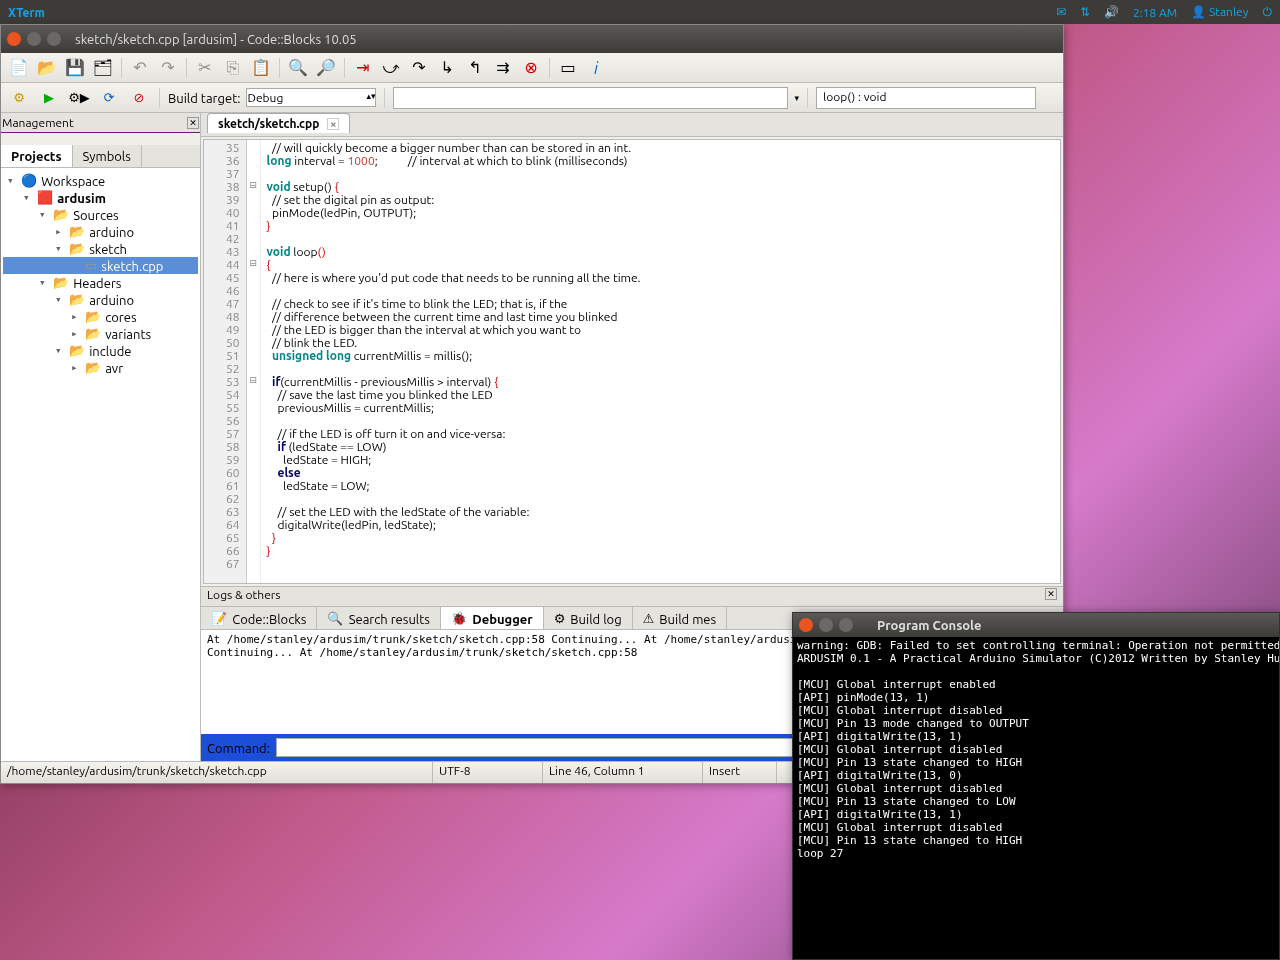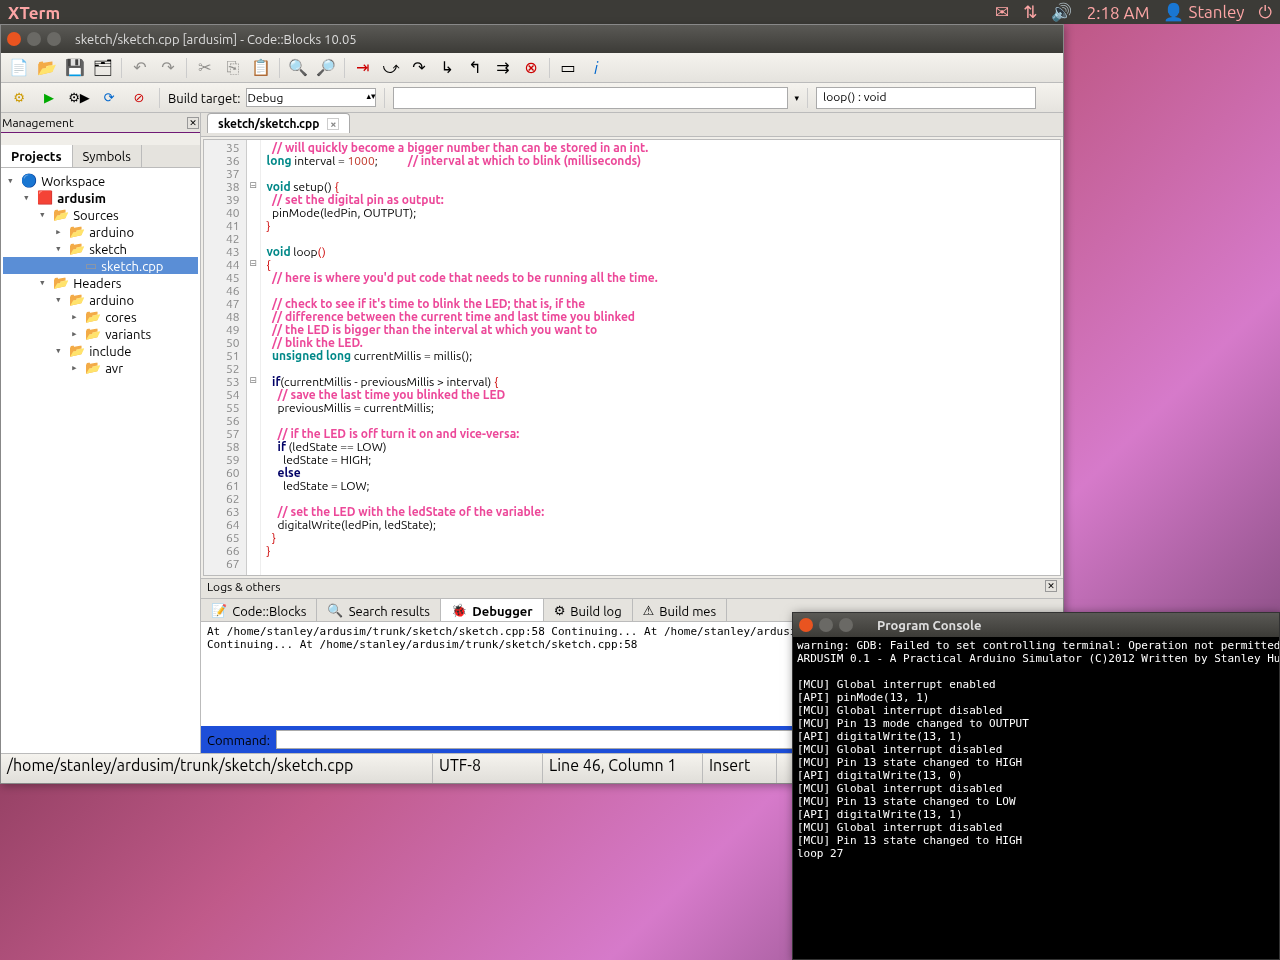--- a/index.html
+++ b/index.html
@@ -1,17 +1,17 @@
 <!DOCTYPE html>
 <html><head>
 <meta charset="utf-8">
 <style>
 * { margin:0; padding:0; box-sizing:border-box; font-family:"Ubuntu","DejaVu Sans",sans-serif; }
 body { width:1280px; height:960px; background:linear-gradient(135deg,#3a1a2e 0%,#8a3a5a 30%,#c05a8a 50%,#d67aca 70%,#4a2a4a 100%); overflow:hidden; position:relative; }
-.topbar { height:24px; background:#3c3b37; color:#fca5a5; display:flex; align-items:center; padding:0 8px; font-size:17px; }
+.topbar { height:24px; background:#3c3b37; color:#0ea5e9; display:flex; align-items:center; padding:0 8px; font-size:12px; }
 .topbar .title { flex:1; font-weight:bold; }
 .topbar .tray { display:flex; gap:14px; align-items:center; }
 .topbar .tray span { cursor:pointer; }
 .ide-window { position:absolute; left:0; top:24px; width:1064px; height:760px; background:#f0eee9; border:1px solid #888; box-shadow:2px 2px 8px rgba(0,0,0,.3); display:flex; flex-direction:column; }
 .ide-titlebar { height:28px; background:linear-gradient(#5a5955,#3c3b37); color:#ddd; display:flex; align-items:center; padding:0 6px; font-size:13px; gap:6px; }
 .win-btn { width:14px; height:14px; border-radius:50%; display:inline-block; }
 .win-close { background:#e95420; }
 .win-min,.win-max { background:#6a6965; }
 .toolbar { height:30px; background:linear-gradient(#f5f3ee,#e5e3de); border-bottom:1px solid #bbb; display:flex; align-items:center; padding:0 6px; gap:4px; }
 .toolbar2 { height:30px; background:linear-gradient(#f5f3ee,#e5e3de); border-bottom:1px solid #bbb; display:flex; align-items:center; padding:0 6px; gap:6px; font-size:13px; }
@@ -36,35 +36,35 @@
 .ed-tab { background:#fff; border:1px solid #aaa; border-bottom:none; padding:3px 10px; font-size:12px; font-weight:bold; display:flex; gap:8px; align-items:center; border-radius:4px 4px 0 0; }
 .ed-tab .x { font-size:11px; color:#888; cursor:pointer; border:1px solid #ccc; width:12px; height:12px; line-height:10px; text-align:center; }
 .code { flex:1; background:#fff; display:flex; font-family:"DejaVu Sans Mono",monospace; font-size:12px; overflow:auto; border:1px solid #bbb; margin:2px; }
 .gutter { background:#f0f0f0; border-right:1px solid #ccc; color:#888; text-align:right; padding:1px 6px 0 12px; }
 .gutter div { height:13px; line-height:13px; }
 .fold-col { width:14px; background:#fff; border-right:1px solid #eee; }
 .fold-col div { height:13px; text-align:center; line-height:13px; font-size:9px; color:#888; }
 .bp { display:inline-block; width:10px; height:10px; background:#c00; border-radius:50%; border:1px solid #800; position:relative; left:-22px; }
 .code-lines { padding:1px 0 0 6px; white-space:pre; }
 .code-lines div { height:13px; line-height:13px; } 
-.g { color:#ec4899;font-weight:bold; } 
+.g { color:#000000; } 
 .kw { color:#006; font-weight:bold; }
 .kwg { color:#088; font-weight:bold; }
 .num { color:#c0392b; }
 .fn { color:#000; }
 .red { color:#c00; }
 .logs { height:175px; border-top:1px solid #bbb; display:flex; flex-direction:column; background:#1d4ed8; }
 .logs-hdr { height:20px; background:#e5e3de; border-bottom:1px solid #bbb; padding:1px 6px; font-size:12px; display:flex; justify-content:space-between; }
 .logs-tabs { display:flex; background:#e5e3de; border-bottom:1px solid #bbb; }
 .log-tab { padding:4px 10px 3px; font-size:13px; border-right:1px solid #bbb; cursor:pointer; display:flex; gap:5px; align-items:center; }
 .log-tab.active { background:#fff; font-weight:bold; }
 .log-body { flex:1; background:#fff; padding:3px 6px; font-family:"DejaVu Sans Mono",monospace; font-size:11px; overflow:auto; }
 .cmd-row { display:flex; padding:4px 6px; gap:6px; align-items:center; font-size:13px; }
 .cmd-row input { flex:1; border:1px solid #aaa; padding:2px 4px; font-size:12px; }
-.statusbar { height:30px; background:linear-gradient(#f5f3ee,#e0ded9); border-top:1px solid #bbb; display:flex; font-size:16px; }
+.statusbar { height:22px; background:linear-gradient(#f5f3ee,#e0ded9); border-top:1px solid #bbb; display:flex; font-size:12px; }
 .statusbar>div { border-right:1px solid #bbb; padding:2px 6px; }
 .sb-path{flex:0 0 432px}.sb-enc{flex:0 0 110px}.sb-pos{flex:0 0 160px}.sb-ins{flex:0 0 74px}
 .console-win { position:absolute; left:792px; top:612px; width:488px; height:348px; background:#000; border:1px solid #333; box-shadow:2px 2px 10px rgba(0,0,0,.5); display:flex; flex-direction:column; }
 .console-title { height:24px; background:linear-gradient(#5a5955,#3c3b37); color:#ddd; display:flex; align-items:center; padding:0 6px; gap:6px; font-size:13px; font-weight:bold; }
 .console-body { flex:1; color:#fff; font-family:"DejaVu Sans Mono",monospace; font-size:11px; padding:2px 4px; white-space:pre; overflow:hidden; }
 .folder-ic { color:#3a7ad9; }
 .file-ic { color:#999; }
 </style>
 </head>
 <body>

